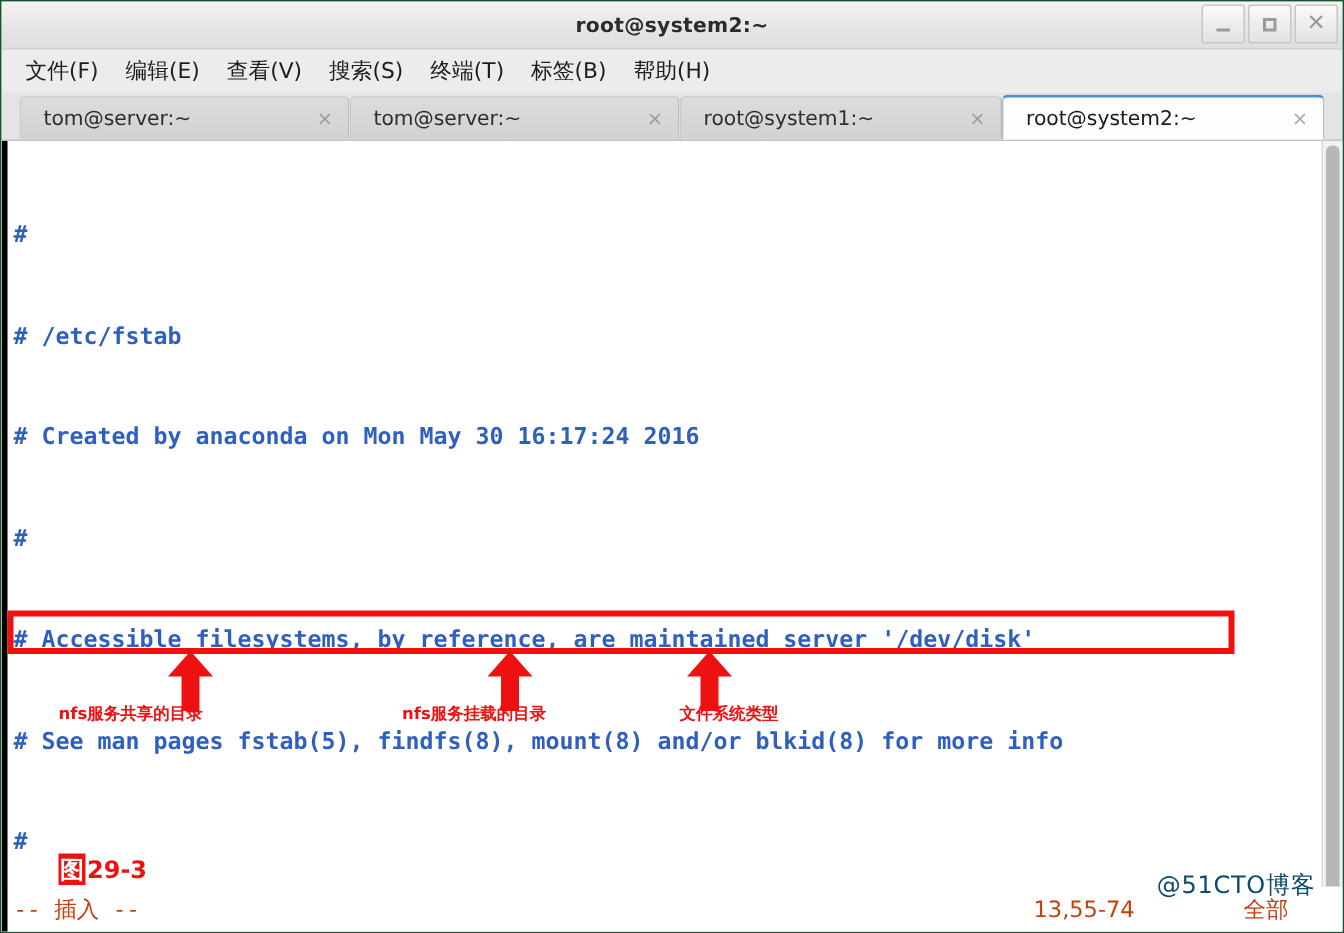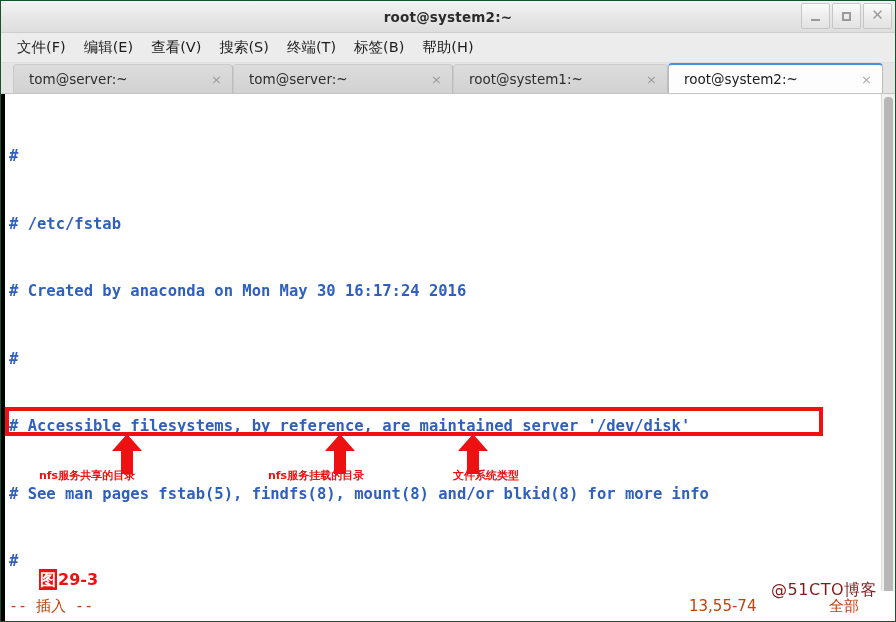--- a/index.html
+++ b/index.html
@@ -282,21 +282,21 @@
   .st-scope {
     position: absolute;
     left: 828px;
     white-space: pre;
   }
   .watermark {
     position: absolute;
     right: 18px;
     bottom: 20px;
     font-size: 16px;
-    color: #7f1d1d;
+    color: #0c4a6e;
     letter-spacing: .5px;
     white-space: nowrap;
     z-index: 8;
   }
 </style>
 </head>
 <body>
 
 <div id="app">
 

